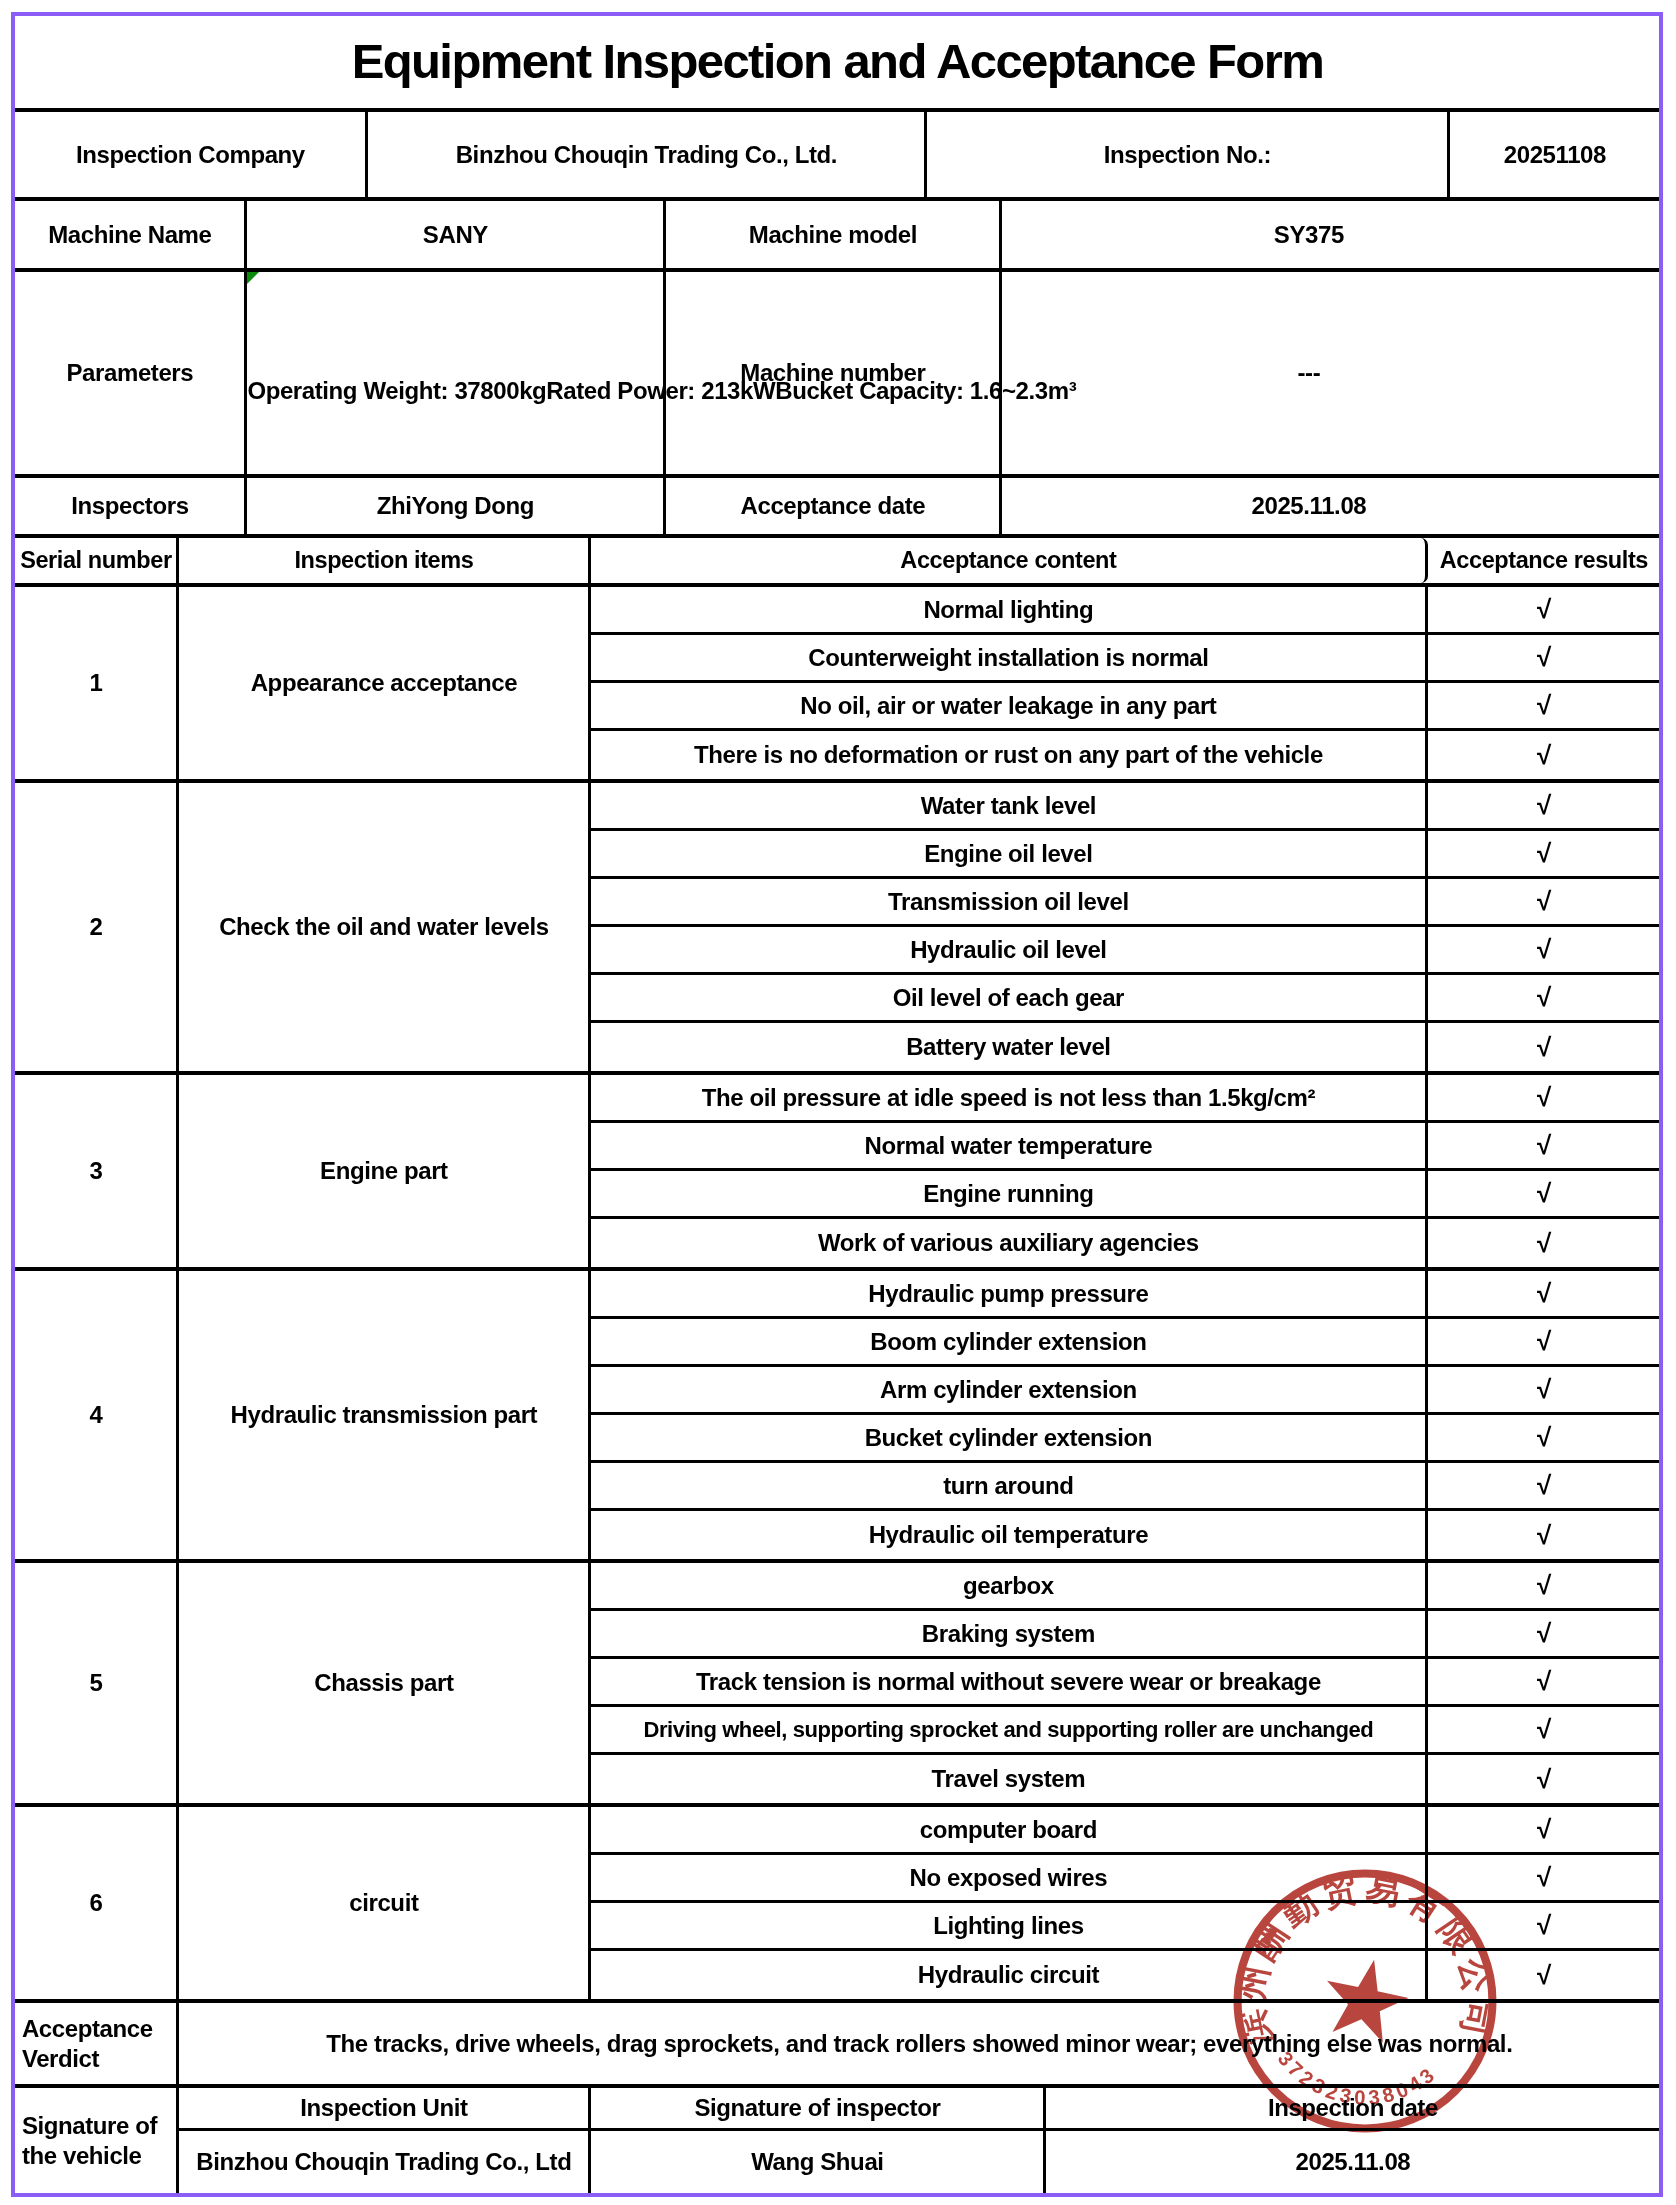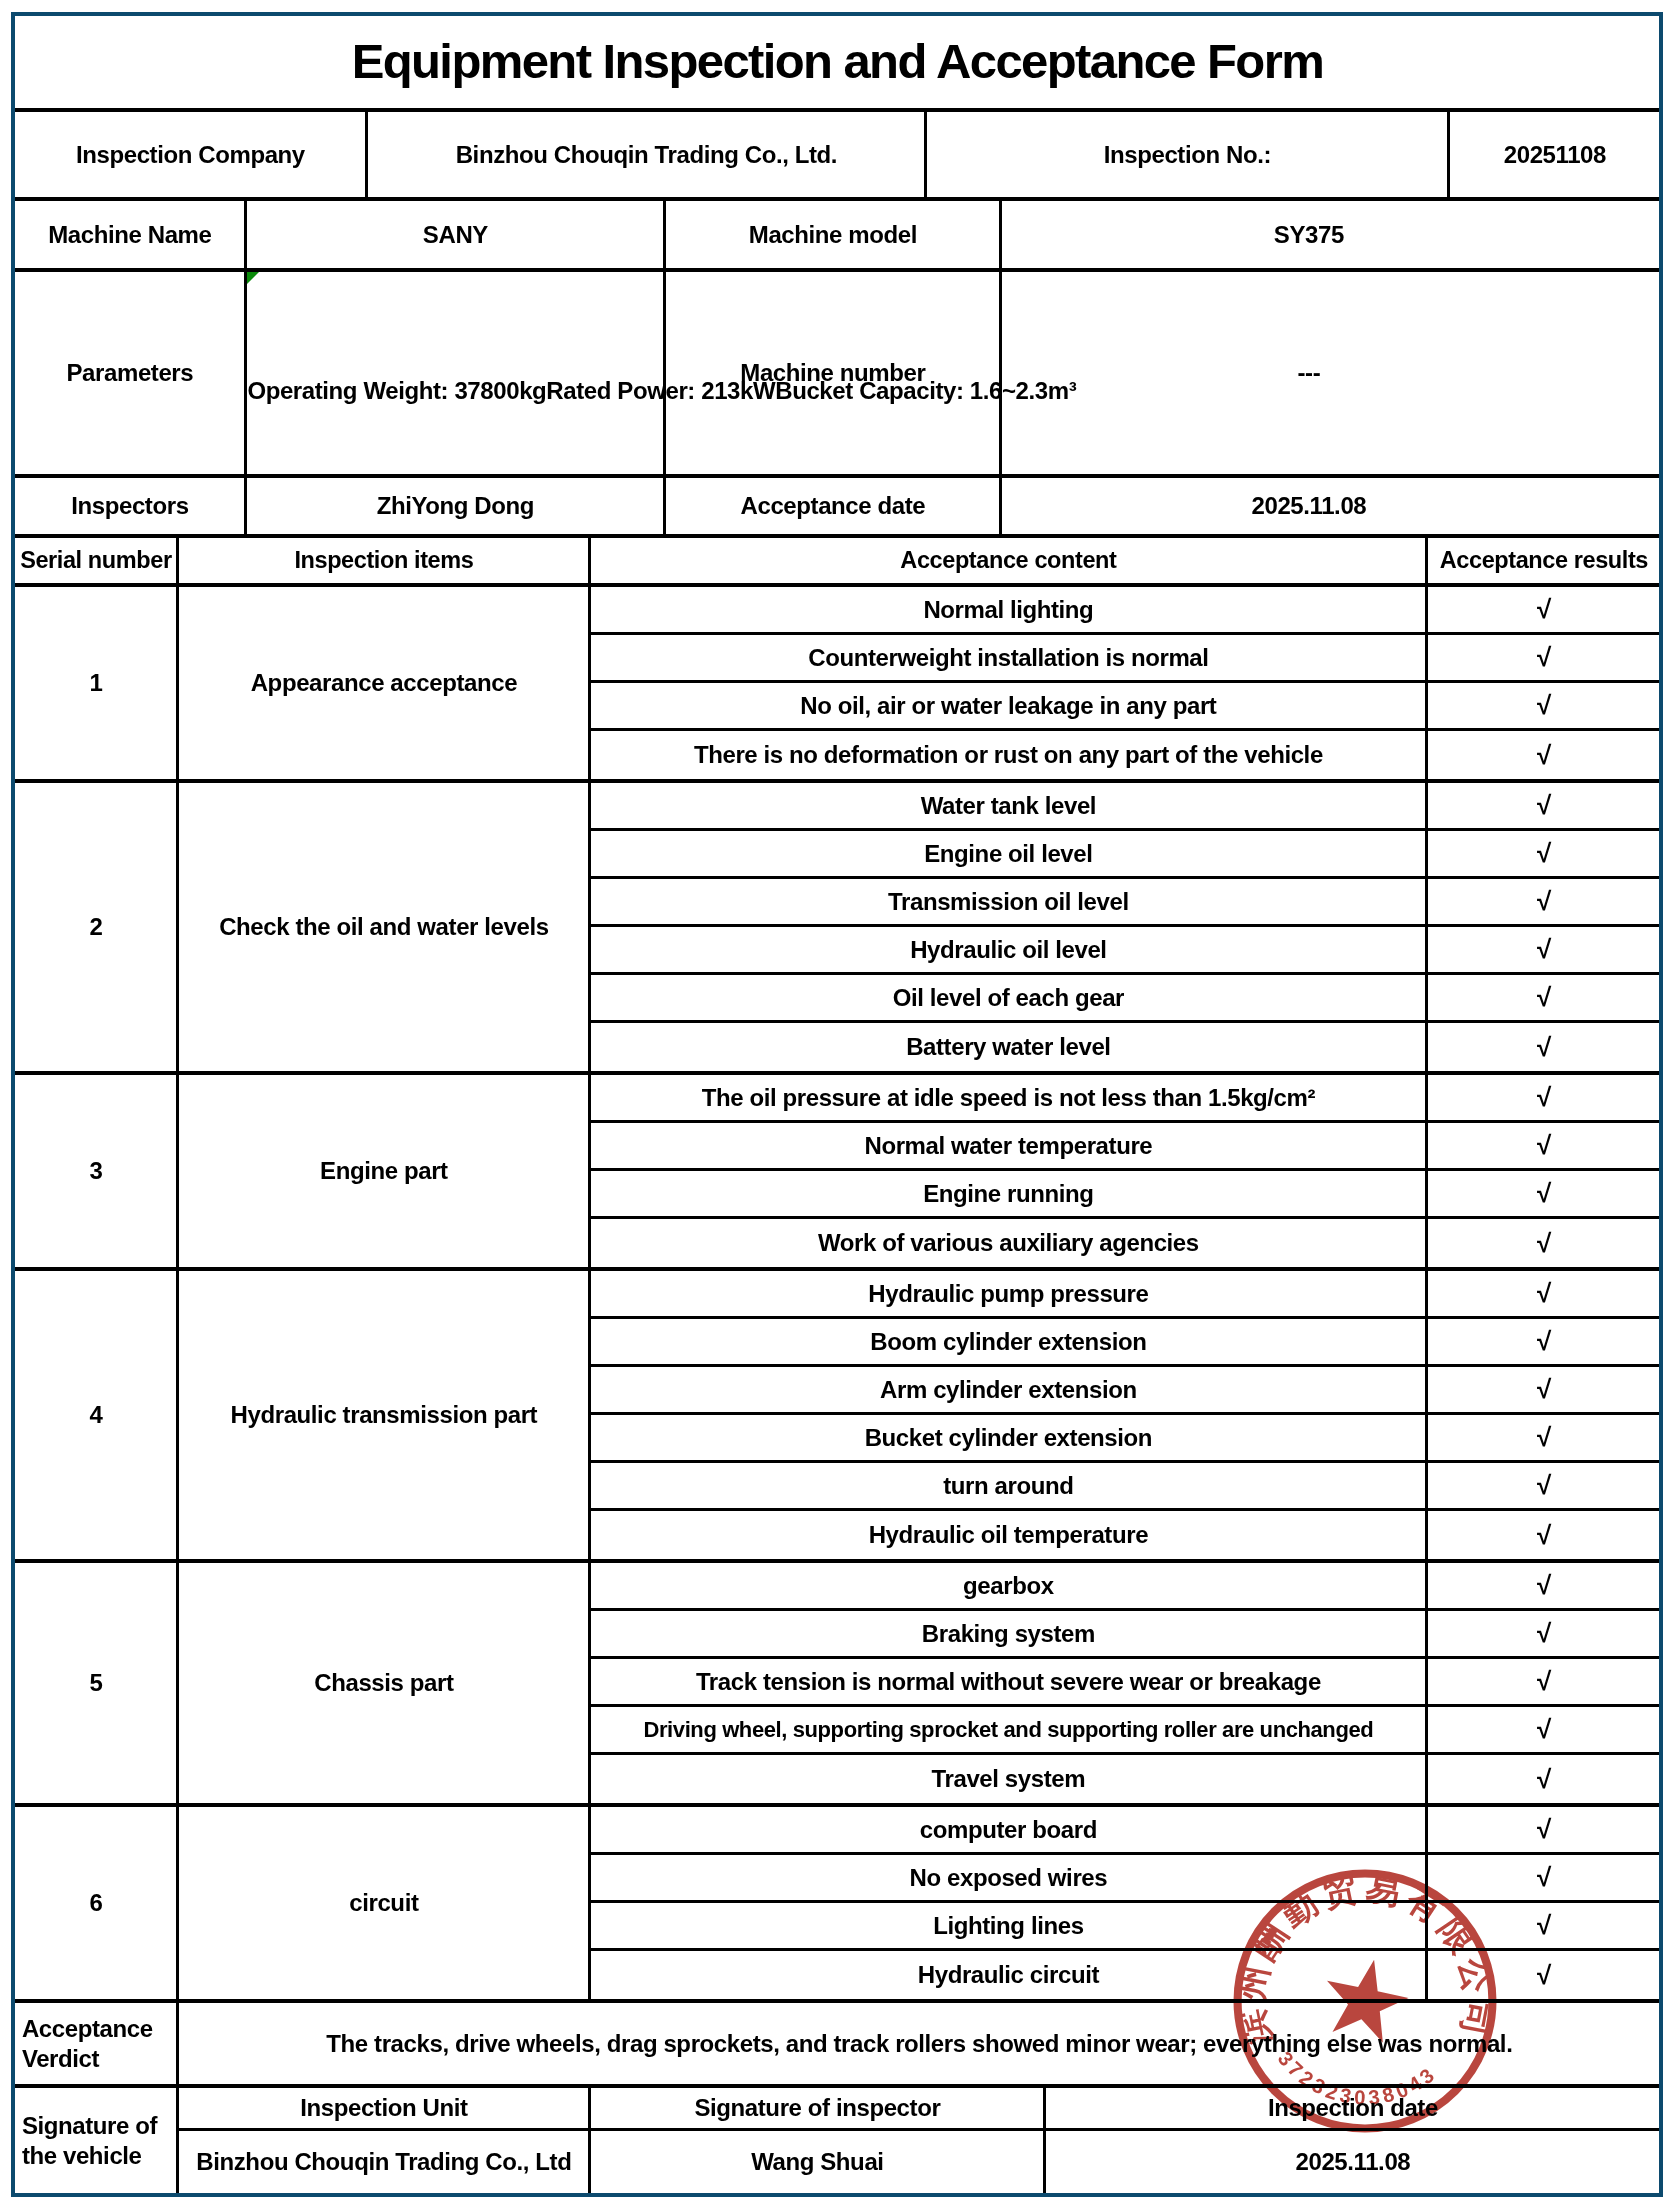--- a/index.html
+++ b/index.html
@@ -1,39 +1,39 @@
 <!DOCTYPE html>
 <html style="font-size:13px"><head>
 <meta charset="utf-8">
 <style>
   html,body{margin:0;padding:0;background:#ffffff;}
   .page{position:relative;width:1676px;height:2205px;background:#ffffff;overflow:hidden;
         font-family:"Liberation Sans","DejaVu Sans",sans-serif;font-weight:700;color:#000;
         letter-spacing:-0.4px;}
-  .doc{position:absolute;left:11.4px;top:12px;width:1644px;border:4px solid #0c4a6e;background:#fff;}
+  .doc{position:absolute;left:11.4px;top:12px;width:1644px;border:4px solid #8b5cf6;background:#fff;}
   .row{display:flex;border-bottom:4.9px solid #000;}
   .row.last{border-bottom:none;}
   .cell{box-sizing:border-box;display:flex;align-items:center;justify-content:center;
         text-align:center;border-right:3.2px solid #000;font-size:24px;line-height:1.25;position:relative;}
   .cell.noR{border-right:none;}
   .title-row{height:92px;}
   .title-cell{width:100%;font-size:49px;letter-spacing:-1.6px;border-right:none;}
   .r2{height:85px;}
   .r2 .c1{width:353px;}.r2 .c2{width:559px;}.r2 .c3{width:523px;}.r2 .c4{width:209px;}
   .r3{height:67px;}
   .rowsA .c1{width:232px;}.rowsA .c2{width:419px;}.rowsA .c3{width:336px;}.rowsA .c4{width:613px;}
   .r4{height:202px;}
   .r5{height:56px;}
   .params-cell{justify-content:flex-start;padding-top:36px;text-align:center;}
   .params-cell .pline{line-height:52px;white-space:nowrap;}
   .note-marker{position:absolute;top:0;left:0;width:0;height:0;
         border-top:12px solid #0a8a0a;border-right:12px solid transparent;}
   .thead{height:45px;}
   .thead .cell{font-size:23.5px;text-align:right;}
-  .hc1{width:164px;}.hc2{width:412px;}.hc3{width:837px;}.hc4{width:231px;}
+  .hc1{width:164px;}.hc2{width:412px;}.hc3{width:837px;border-radius:7px;}.hc4{width:231px;}
   .section{display:grid;grid-template-columns:164px 412px 837px 231px;grid-auto-rows:48px;
         border-bottom:4.9px solid #000;}
   .section .cell{height:100%;}
   .section .serial{grid-column:1;}
   .section .item{grid-column:2;}
   .section .content{grid-column:3;border-bottom:3.2px solid #000;}
   .section .result{grid-column:4;border-right:none;border-bottom:3.2px solid #000;font-size:26px;}
   .section .content.lastrow,.section .result.lastrow{border-bottom:none;}
   .section .content.small{font-size:22px;}
   .verdict-row{height:81px;}

